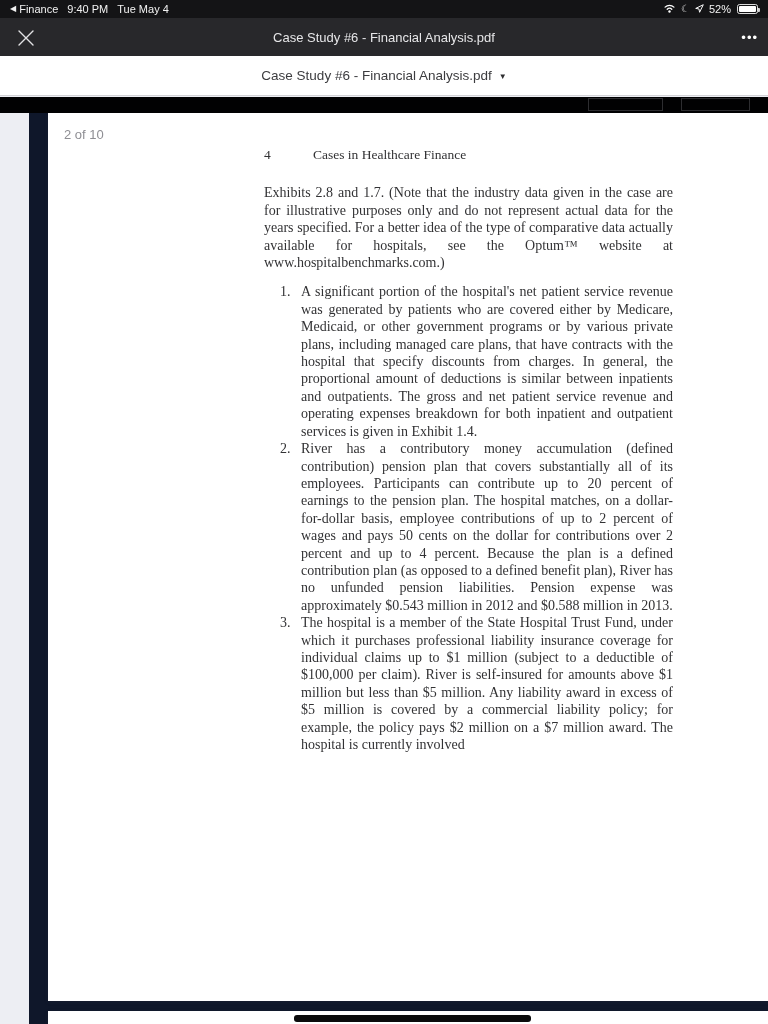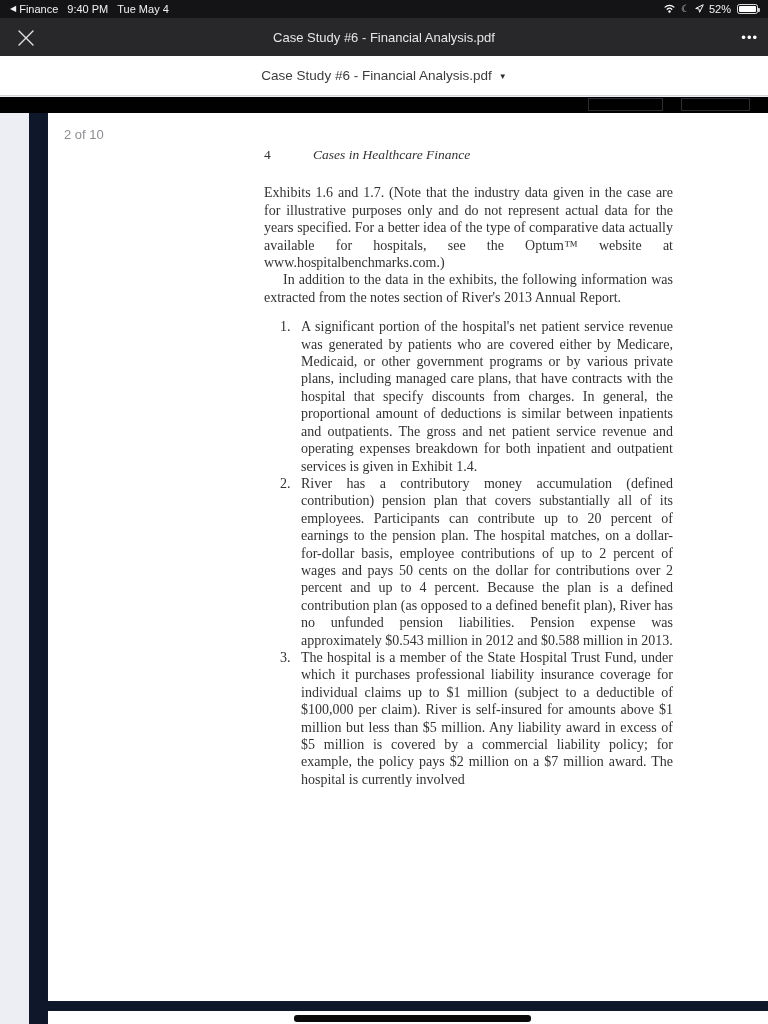--- a/index.html
+++ b/index.html
@@ -64,21 +64,21 @@
   }
   .page-indicator { position:absolute; left:16px; top:14px; font-size:13px; color:#8e8e93; }
 
   .doc {
     position:absolute; left:216px; top:33px; width:409px;
     font-family:"Liberation Serif", "DejaVu Serif", serif;
     font-size:14px; line-height:17.4px; color:#323234;
   }
   .doc-header { display:flex; font-size:13.5px; margin-bottom:21px; }
   .doc-header .pagenum { width:49px; }
-  .doc-header .running { font-style:italic; }
+  .doc-header .running { }
   .doc p { text-align:justify; }
   .doc p.indented { text-indent:19px; }
   .notes { list-style:none; margin-top:12px; }
   .notes li { position:relative; padding-left:37px; text-align:justify; }
   .notes .num { position:absolute; left:16px; }
 
   .pdf-page-next {
     position:absolute; left:19px; top:898px; width:726px; height:130px;
     background:#fff; box-shadow:0 1px 4px rgba(60,60,70,.18);
   }
@@ -144,22 +144,21 @@
 
     <div class="pdf-page">
       <div class="page-indicator">2 of 10</div>
 
       <div class="doc">
         <div class="doc-header">
           <span class="pagenum">4</span>
           <span class="running">Cases in Healthcare Finance</span>
         </div>
 
-        <p>Exhibits 1.6 and 1.7. (Note that the industry data given in the case are for illustrative purposes only and do not represent actual data for the years specified. For a better idea of the type of comparative data actually available for hospitals, see the Optum™ website at www.hospitalbenchmarks.com.)</p>
-        <p class="indented">In addition to the data in the exhibits, the following information was extracted from the notes section of River's 2013 Annual Report.</p>
+        <p>Exhibits 2.8 and 1.7. (Note that the industry data given in the case are for illustrative purposes only and do not represent actual data for the years specified. For a better idea of the type of comparative data actually available for hospitals, see the Optum™ website at www.hospitalbenchmarks.com.)</p>
 
         <ol class="notes">
           <li>
             <span class="num">1.</span>
             <span>A significant portion of the hospital's net patient service revenue was generated by patients who are covered either by Medicare, Medicaid, or other government programs or by various private plans, including managed care plans, that have contracts with the hospital that specify discounts from charges. In general, the proportional amount of deductions is similar between inpatients and outpatients. The gross and net patient service revenue and operating expenses breakdown for both inpatient and outpatient services is given in Exhibit 1.4.</span>
           </li>
           <li>
             <span class="num">2.</span>
             <span>River has a contributory money accumulation (defined contribution) pension plan that covers substantially all of its employees. Participants can contribute up to 20 percent of earnings to the pension plan. The hospital matches, on a dollar-for-dollar basis, employee contributions of up to 2 percent of wages and pays 50 cents on the dollar for contributions over 2 percent and up to 4 percent. Because the plan is a defined contribution plan (as opposed to a defined benefit plan), River has no unfunded pension liabilities. Pension expense was approximately $0.543 million in 2012 and $0.588 million in 2013.</span>
           </li>

